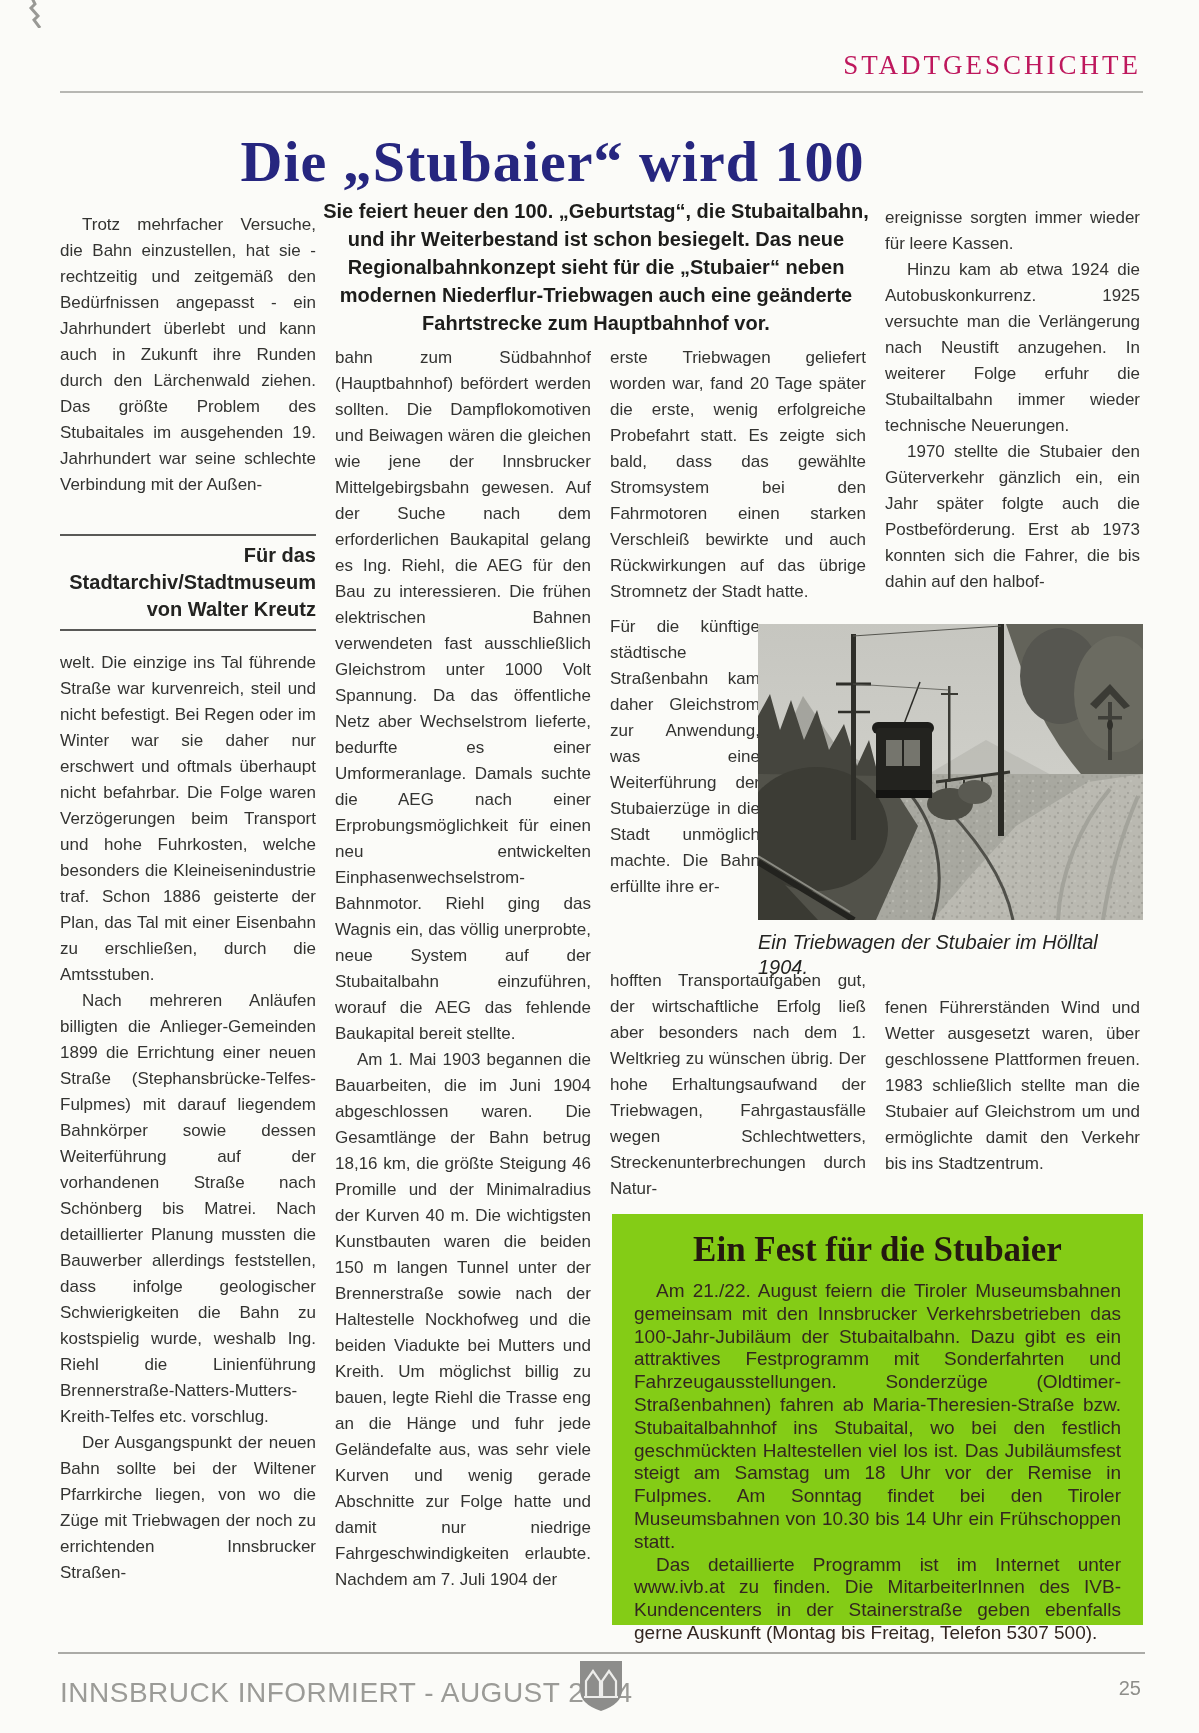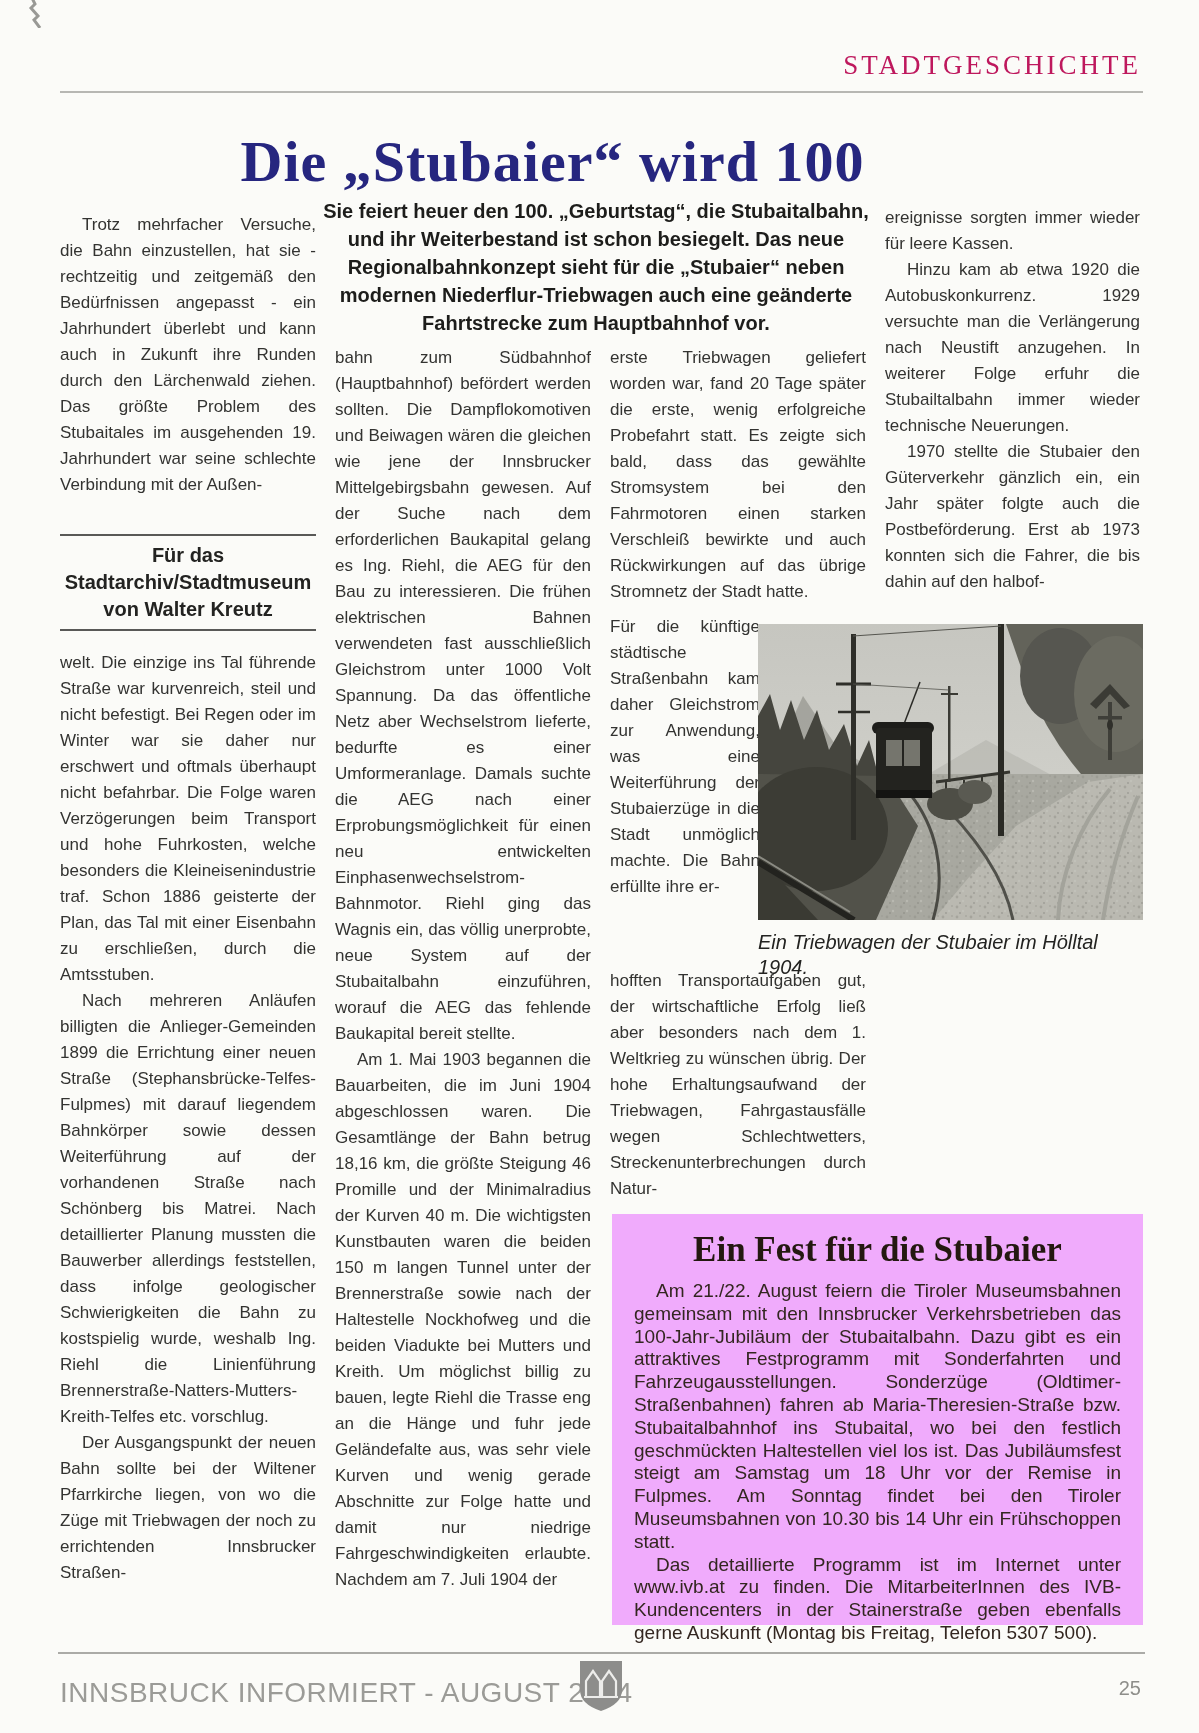--- a/index.html
+++ b/index.html
@@ -26,21 +26,21 @@
   }
 
   .lede {
     position:absolute; top:197px; left:322px; width:548px; text-align:center;
     font-weight:bold; font-size:20px; line-height:28px; color:#1d1d1b;
   }
 
   .colblock { position:absolute; width:256px; }
   .c1a { top:212px; left:60px; }
   .byline {
-    position:absolute; top:534px; left:60px; width:256px; text-align:center;
+    position:absolute; top:534px; left:60px; width:256px; text-align:right;
     font-weight:bold; font-size:20px; line-height:27px; color:#232321;
     border-top:2px solid #59595а; border-top:2px solid #595957; border-bottom:2px solid #595957;
     padding:6px 0;
   }
   .c1b { top:650px; left:60px; }
   .c2  { top:345px; left:335px; }
   .c3a { top:345px; left:610px; }
   .c3n { top:614px; left:610px; width:150px; }
   .c3b { top:968px; left:610px; }
   .c4a { top:205px; left:885px; width:255px; }
@@ -48,21 +48,21 @@
 
   .photo { position:absolute; top:624px; left:758px; width:385px; height:296px; background:#b9b9b3; }
   .photo svg { display:block; width:100%; height:100%; }
   .caption {
     position:absolute; top:930px; left:758px; width:385px;
     font-style:italic; font-size:20px; line-height:25px; color:#232321;
   }
 
   .festbox {
     position:absolute; top:1214px; left:612px; width:531px; height:411px;
-    background:#f0abfc; box-sizing:border-box; padding:14px 22px 10px;
+    background:#84cc16; box-sizing:border-box; padding:14px 22px 10px;
   }
   .festbox-title {
     text-align:center; font-family:"Liberation Serif","DejaVu Serif",serif;
     font-weight:bold; font-size:35px; color:#241810; margin:2px 0 10px;
   }
   .festbox p { font-size:19px; line-height:22.8px; text-align:justify; color:#332620; hyphens:auto; }
 
   .footer-rule { position:absolute; top:1652px; left:58px; right:54px; height:0; border-top:2px solid #ababa7; }
   .footer-left {
     position:absolute; top:1677px; left:60px;
@@ -115,22 +115,25 @@
   </div>
   <div class="colblock c3n jtext">
     <p>Für die künftige städtische Straßenbahn kam daher Gleichstrom zur Anwendung, was eine Weiterführung der Stubaierzüge in die Stadt unmöglich machte. Die Bahn erfüllte ihre er-</p>
   </div>
   <div class="colblock c3b jtext">
     <p>hofften Transportaufgaben gut, der wirtschaftliche Erfolg ließ aber besonders nach dem 1. Weltkrieg zu wünschen übrig. Der hohe Erhaltungsaufwand der Triebwagen, Fahrgastausfälle wegen Schlechtwetters, Streckenunterbrechungen durch Natur-</p>
   </div>
 
   <div class="colblock c4a jtext">
     <p>ereignisse sorgten immer wieder für leere Kassen.</p>
-    <p class="indent">Hinzu kam ab etwa 1920 die Autobuskonkurrenz. 1929 versuchte man die Verlängerung nach Neustift anzugehen. In weiterer Folge erfuhr die Stubailtalbahn immer wieder technische Neuerungen.</p>
+    <p class="indent">Hinzu kam ab etwa 1924 die Autobuskonkurrenz. 1925 versuchte man die Verlängerung nach Neustift anzugehen. In weiterer Folge erfuhr die Stubailtalbahn immer wieder technische Neuerungen.</p>
     <p class="indent">1970 stellte die Stubaier den Güterverkehr gänzlich ein, ein Jahr später folgte auch die Postbeförderung. Erst ab 1973 konnten sich die Fahrer, die bis dahin auf den halbof-</p>
+  </div>
+  <div class="colblock c4b jtext">
+    <p>fenen Führerständen Wind und Wetter ausgesetzt waren, über geschlossene Plattformen freuen. 1983 schließlich stellte man die Stubaier auf Gleichstrom um und ermöglichte damit den Verkehr bis ins Stadtzentrum.</p>
   </div>
 
   <div class="photo">
     <svg viewBox="0 0 385 296" preserveAspectRatio="none">
       <defs>
         <linearGradient id="sky" x1="0" y1="0" x2="0" y2="1">
           <stop offset="0" stop-color="#c6c6c0"></stop>
           <stop offset="1" stop-color="#d6d6d0"></stop>
         </linearGradient>
         <pattern id="grav" width="14" height="10" patternUnits="userSpaceOnUse">

